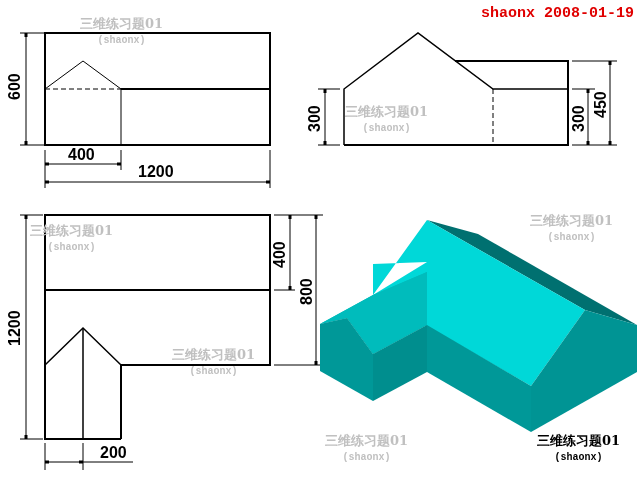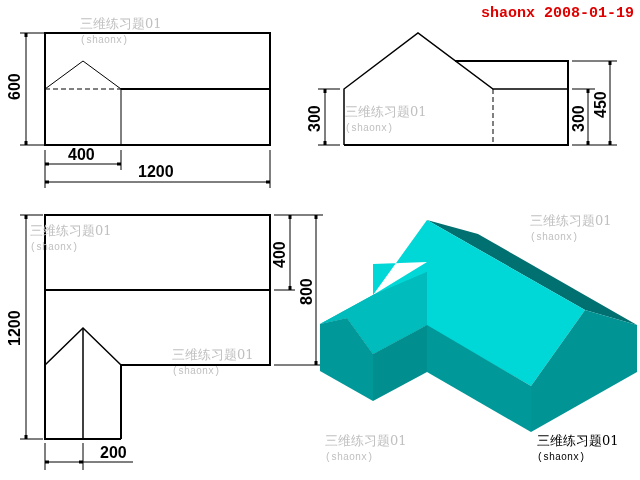--- a/index.html
+++ b/index.html
@@ -1,18 +1,18 @@
 <!DOCTYPE html>
 <html><head>
 <meta charset="utf-8">
 <style>
   html, body { margin: 0; padding: 0; background: #ffffff; }
   body { width: 640px; height: 480px; position: relative; overflow: hidden; font-family: "DejaVu Serif", serif; }
   svg { position: absolute; left: 0; top: 0; }
-  .wm { position: absolute; font-family: "DejaVu Serif", serif; font-size: 13px; color: #c0c0c0; line-height: 17px; white-space: nowrap; font-weight: normal; }
+  .wm { position: absolute; text-align: center; font-family: "DejaVu Serif", serif; font-size: 13px; color: #c0c0c0; line-height: 17px; white-space: nowrap; font-weight: bold; }
   .wm .l2 { display: block; font-family: "Liberation Mono", monospace; font-size: 10px; }
   .wm.dark { color: #000000; }
   .sig { position: absolute; right: 6px; top: 5px; color: #e00000; font-family: "Liberation Mono", monospace; font-weight: bold; font-size: 15px; }
   .dim { font-family: "Liberation Sans", sans-serif; font-weight: bold; font-size: 16px; fill: #000; }
 </style>
 </head>
 <body>
 
 <div class="sig">shaonx 2008-01-19</div>
 

